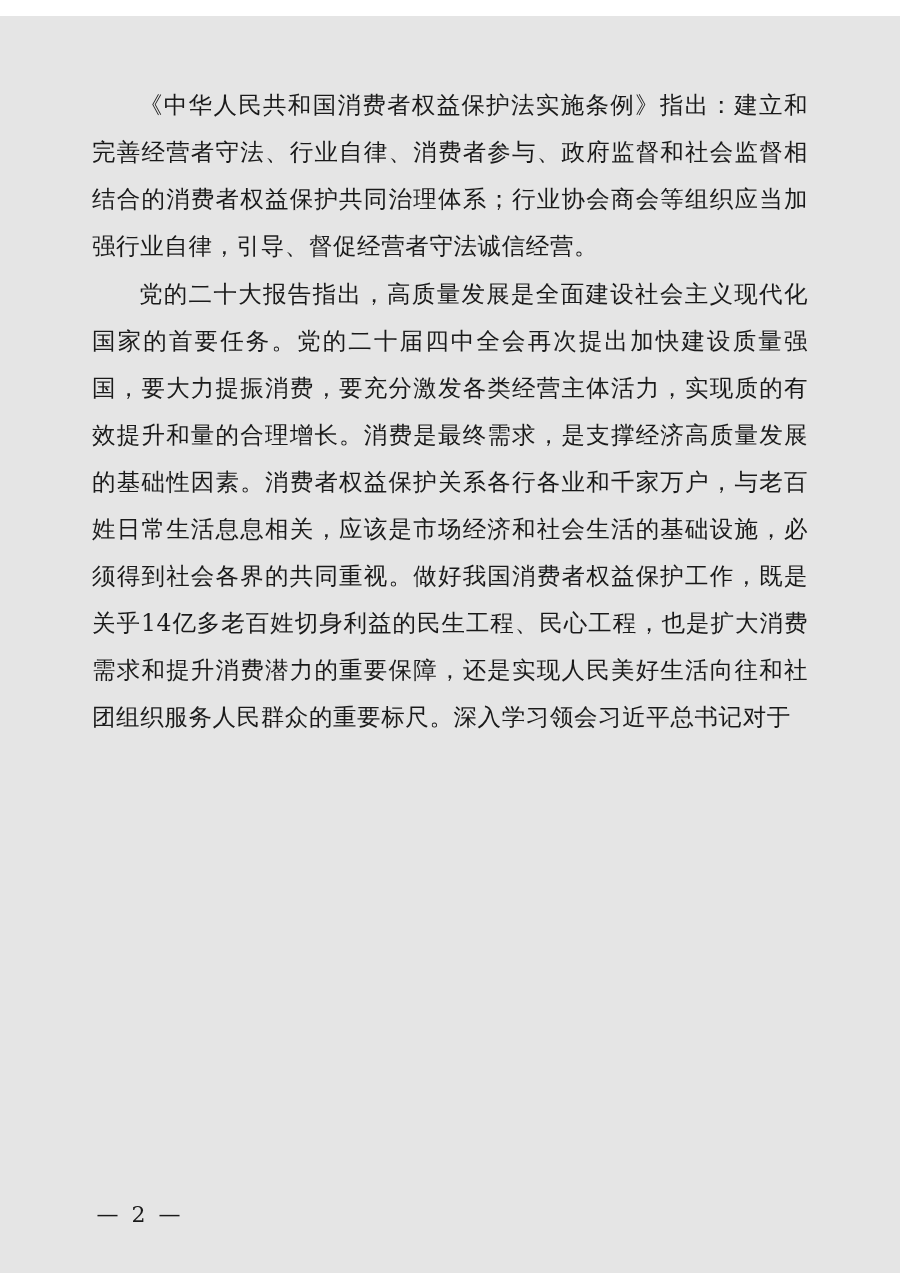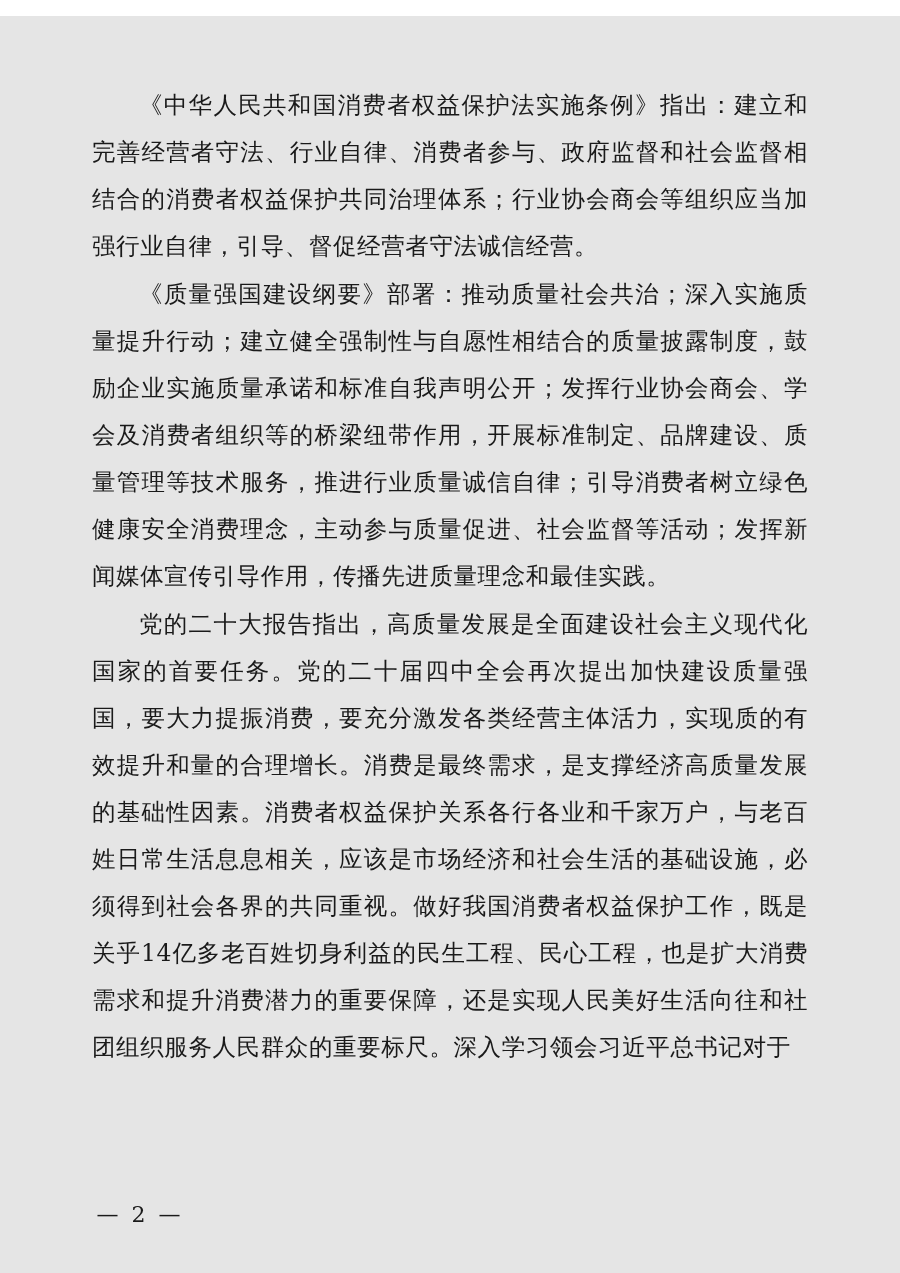--- a/index.html
+++ b/index.html
@@ -54,19 +54,18 @@
     margin-left: -620px;
     font-family: "DejaVu Serif", "Liberation Serif", serif;
   }
 </style>
 </head>
 <body>
 
 <div class="page">
   <div class="content">
     <p class="para">《中华人民共和国消费者权益保护法实施条例》指出：建立和完善经营者守法、行业自律、消费者参与、政府监督和社会监督相结合的消费者权益保护共同治理体系；行业协会商会等组织应当加强行业自律，引导、督促经营者守法诚信经营。</p>
-    <p class="para">《质量强国建设纲要》部署：推动质量社会共治；深入实施质量提升行动；建立健全强制性与自愿性相结合的质量披露制度，鼓励企业实施质量承诺和标准自我声明公开；发挥行业协会商会、学会及消费者组织等的桥梁纽带作用，开展标准制定、品牌建设、质量管理等技术服务，推进行业质量诚信自律；引导消费者树立绿色健康安全消费理念，主动参与质量促进、社会监督等活动；发挥新闻媒体宣传引导作用，传播先进质量理念和最佳实践。</p>
     <p class="para">党的二十大报告指出，高质量发展是全面建设社会主义现代化国家的首要任务。党的二十届四中全会再次提出加快建设质量强国，要大力提振消费，要充分激发各类经营主体活力，实现质的有效提升和量的合理增长。消费是最终需求，是支撑经济高质量发展的基础性因素。消费者权益保护关系各行各业和千家万户，与老百姓日常生活息息相关，应该是市场经济和社会生活的基础设施，必须得到社会各界的共同重视。做好我国消费者权益保护工作，既是关乎14亿多老百姓切身利益的民生工程、民心工程，也是扩大消费需求和提升消费潜力的重要保障，还是实现人民美好生活向往和社团组织服务人民群众的重要标尺。深入学习领会习近平总书记对于</p>
   </div>
   <div class="footer">
     <span class="page-number">— 2 —</span>
   </div>
 </div>
 
 </body></html>

